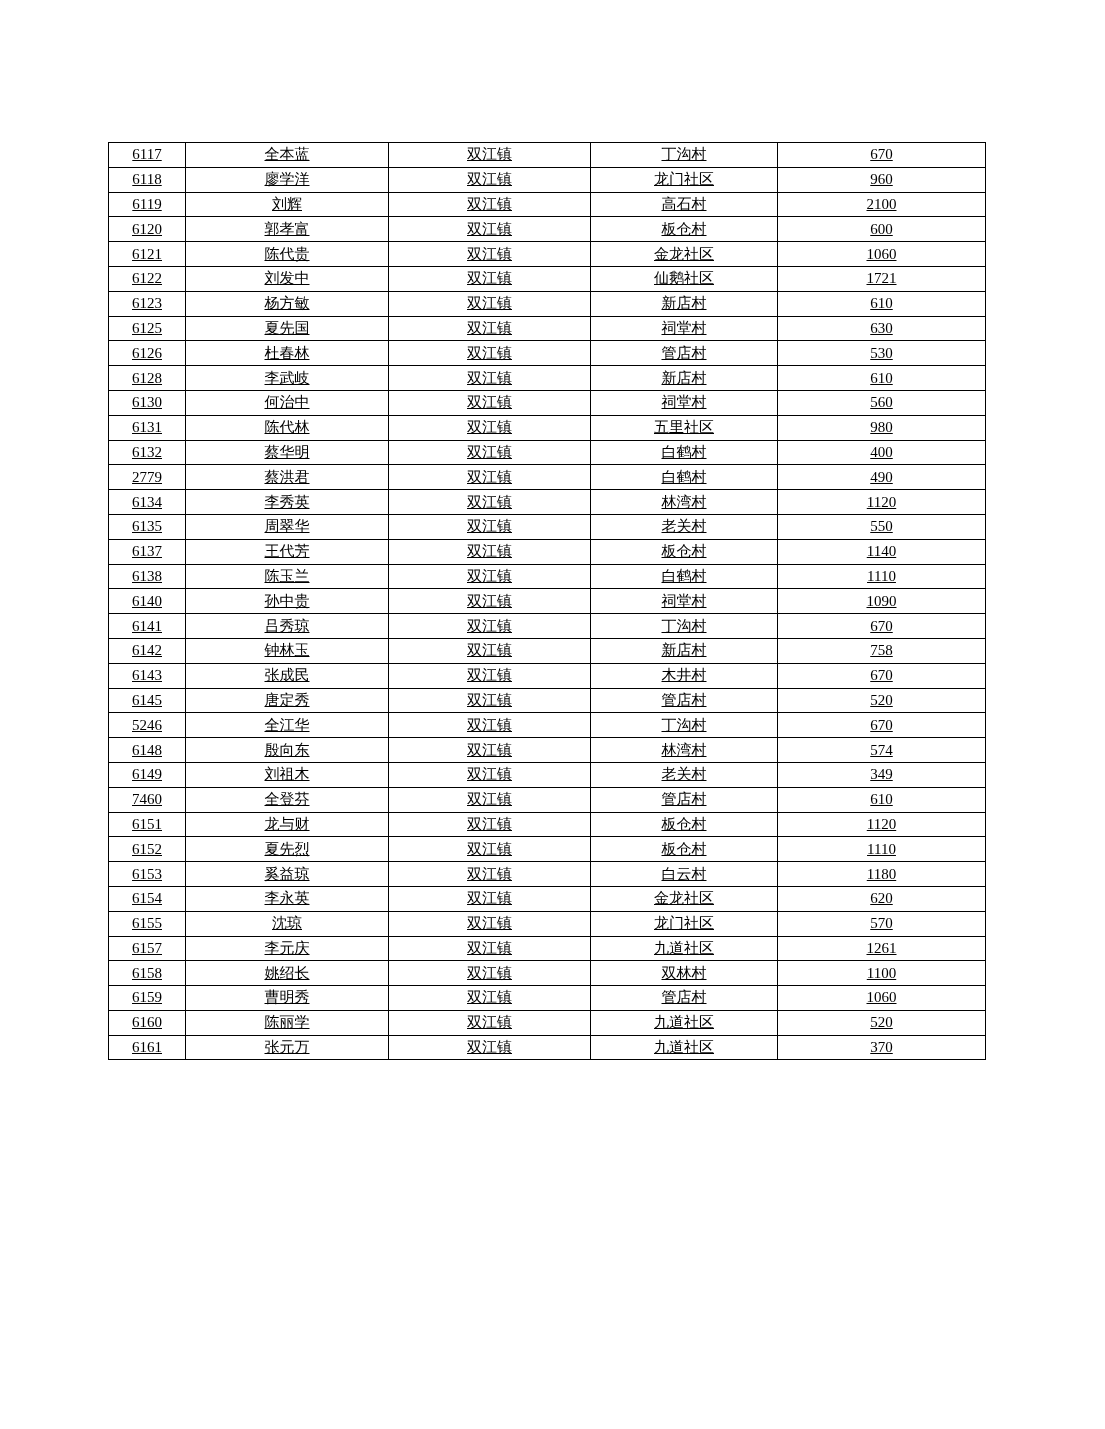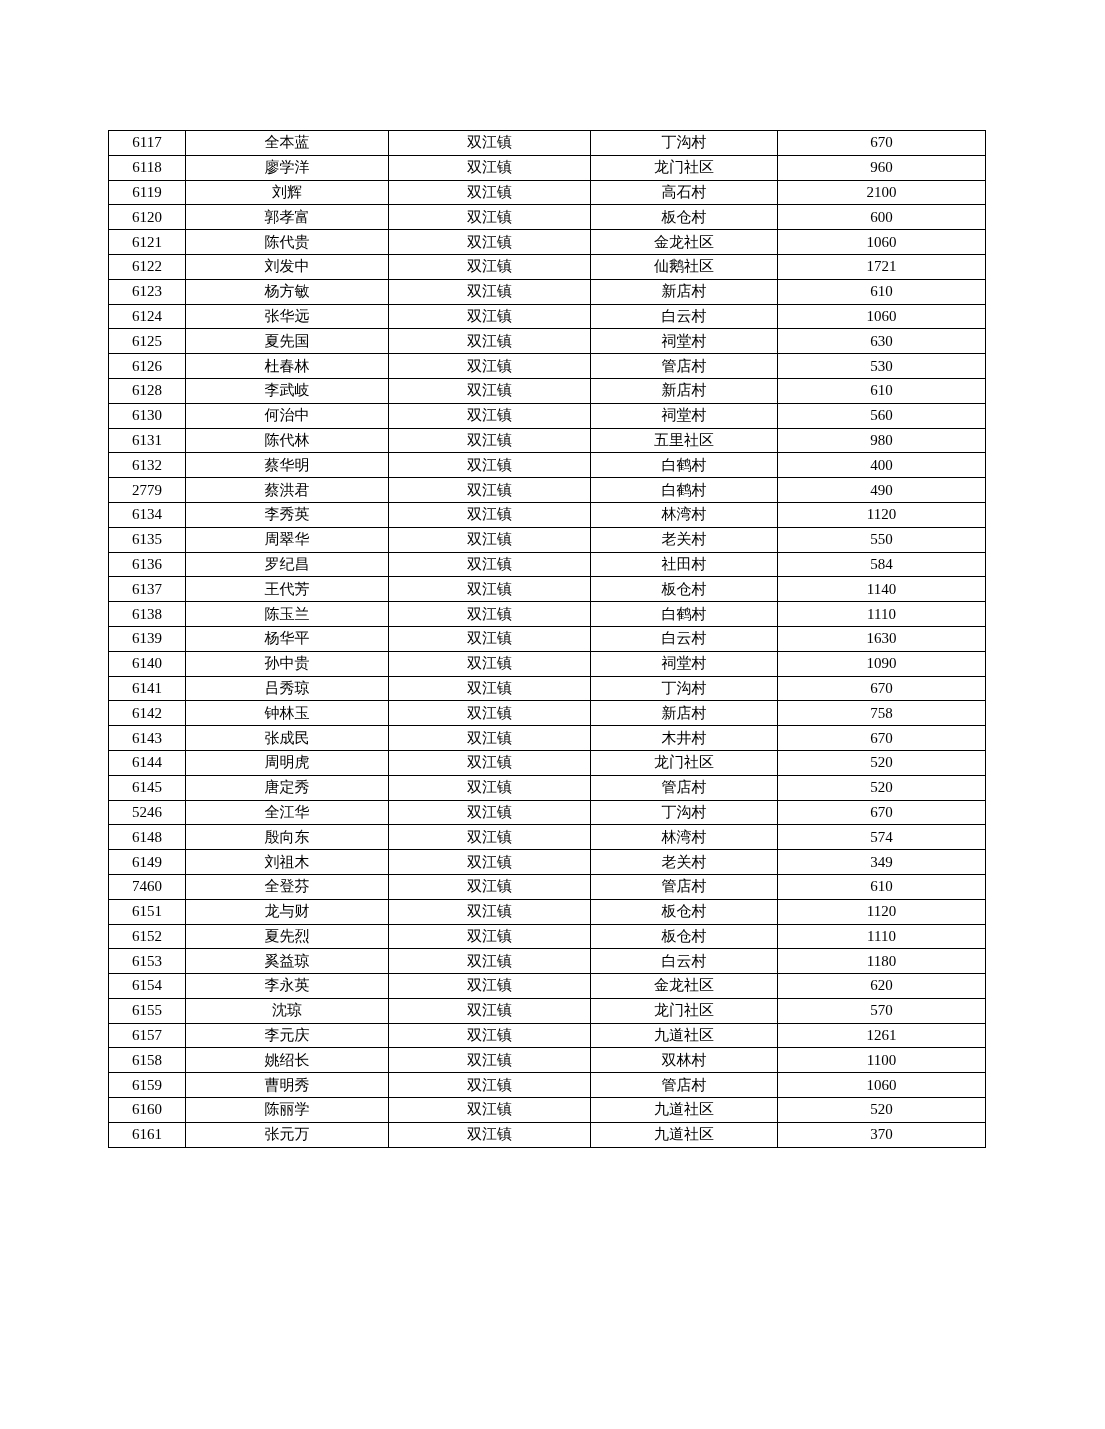--- a/index.html
+++ b/index.html
@@ -11,24 +11,25 @@
   .page {
     position: relative;
     width: 1105px;
     height: 1429px;
     background: #ffffff;
     overflow: hidden;
   }
   .data-table {
     position: absolute;
     left: 108px;
-    top: 130px;
+    top: 142px;
     width: 877px;
     border-collapse: collapse;
     table-layout: fixed;
+    text-decoration: underline;
   }
   .data-table td {
     border: 1px solid #000000;
     height: 24.8px;
     padding: 0 2px;
     font-size: 15px;
     color: #000000;
     text-align: center;
     vertical-align: middle;
     white-space: nowrap;
@@ -104,27 +105,20 @@
   </tr>
 
   <tr>
     <td>6123</td>
     <td>杨方敏</td>
     <td>双江镇</td>
     <td>新店村</td>
     <td>610</td>
   </tr>
 
-  <tr>
-    <td>6124</td>
-    <td>张华远</td>
-    <td>双江镇</td>
-    <td>白云村</td>
-    <td>1060</td>
-  </tr>
 
   <tr>
     <td>6125</td>
     <td>夏先国</td>
     <td>双江镇</td>
     <td>祠堂村</td>
     <td>630</td>
   </tr>
 
   <tr>
@@ -186,51 +180,37 @@
   </tr>
 
   <tr>
     <td>6135</td>
     <td>周翠华</td>
     <td>双江镇</td>
     <td>老关村</td>
     <td>550</td>
   </tr>
 
-  <tr>
-    <td>6136</td>
-    <td>罗纪昌</td>
-    <td>双江镇</td>
-    <td>社田村</td>
-    <td>584</td>
-  </tr>
 
   <tr>
     <td>6137</td>
     <td>王代芳</td>
     <td>双江镇</td>
     <td>板仓村</td>
     <td>1140</td>
   </tr>
 
   <tr>
     <td>6138</td>
     <td>陈玉兰</td>
     <td>双江镇</td>
     <td>白鹤村</td>
     <td>1110</td>
   </tr>
 
-  <tr>
-    <td>6139</td>
-    <td>杨华平</td>
-    <td>双江镇</td>
-    <td>白云村</td>
-    <td>1630</td>
-  </tr>
 
   <tr>
     <td>6140</td>
     <td>孙中贵</td>
     <td>双江镇</td>
     <td>祠堂村</td>
     <td>1090</td>
   </tr>
 
   <tr>
@@ -250,27 +230,20 @@
   </tr>
 
   <tr>
     <td>6143</td>
     <td>张成民</td>
     <td>双江镇</td>
     <td>木井村</td>
     <td>670</td>
   </tr>
 
-  <tr>
-    <td>6144</td>
-    <td>周明虎</td>
-    <td>双江镇</td>
-    <td>龙门社区</td>
-    <td>520</td>
-  </tr>
 
   <tr>
     <td>6145</td>
     <td>唐定秀</td>
     <td>双江镇</td>
     <td>管店村</td>
     <td>520</td>
   </tr>
 
   <tr>

